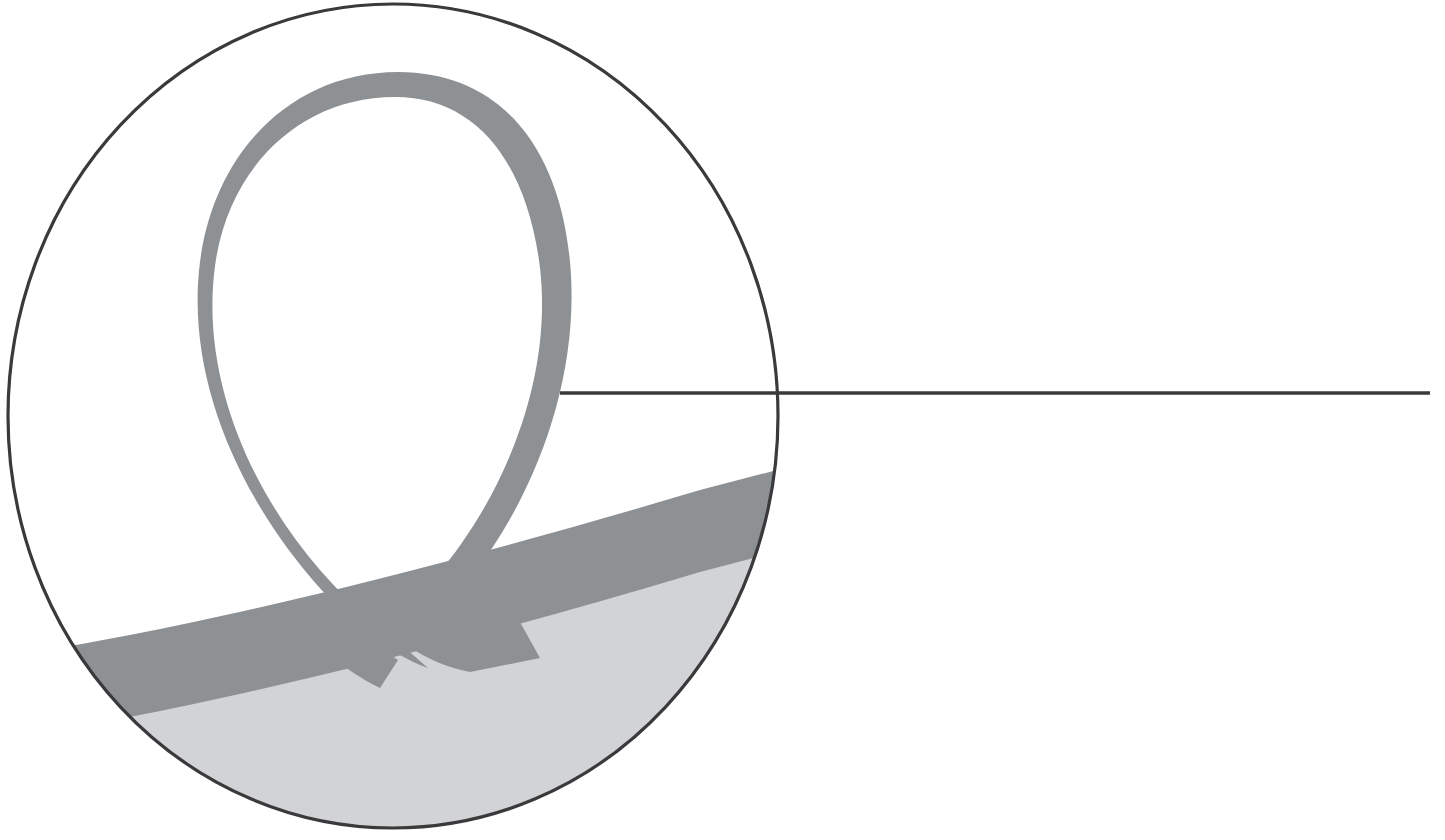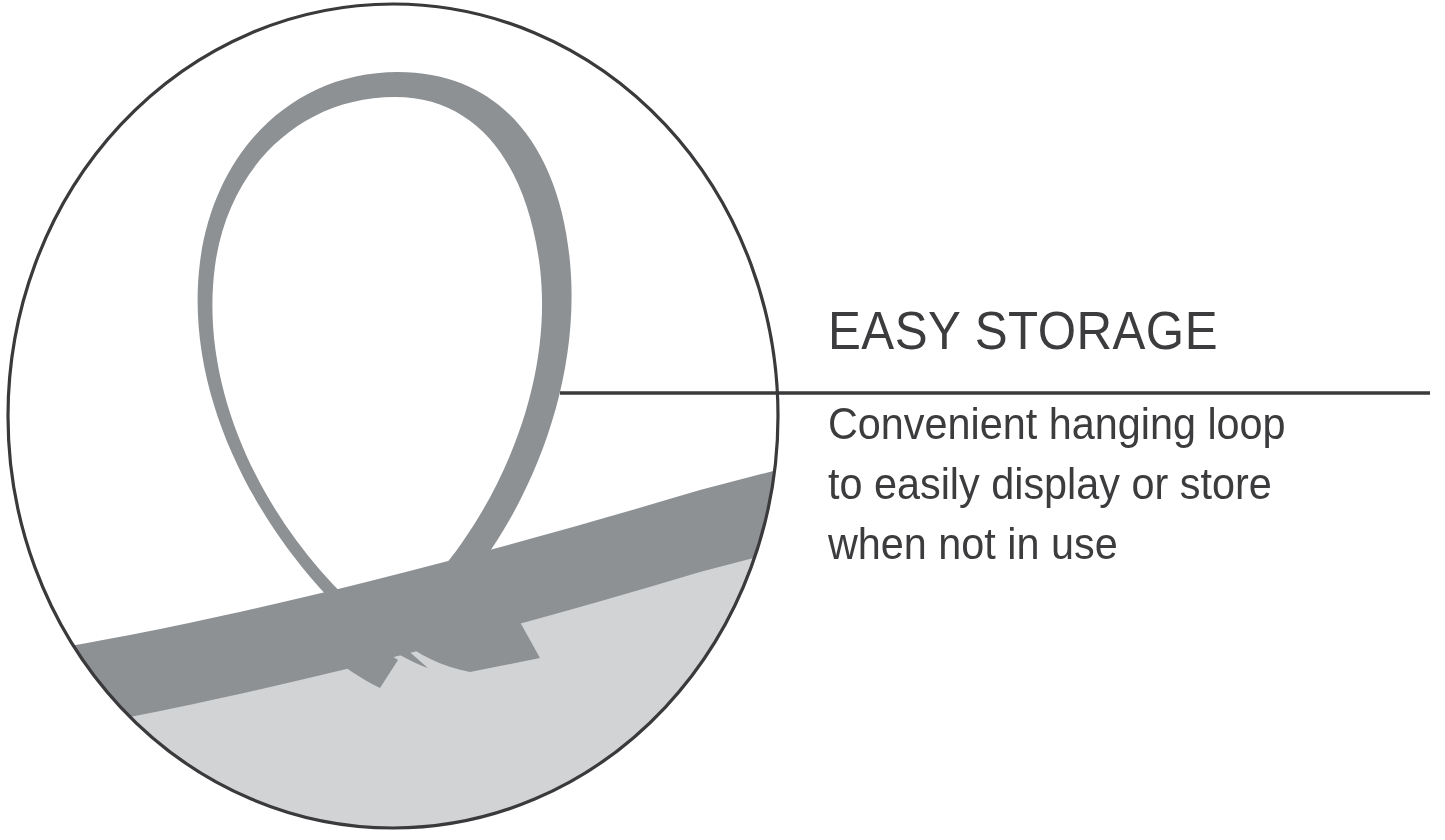--- a/index.html
+++ b/index.html
@@ -95,22 +95,14 @@
       <path d="M 330 596 C 348 622 372 644 398 660 L 380 688
                C 340 668 310 640 290 612 Z" fill="#8e9194"></path>
 
     </g>
 
     <ellipse cx="393" cy="416" rx="385" ry="412" fill="none" stroke="#3a3a3c" stroke-width="3.2"></ellipse>
 
     <line x1="560" y1="393" x2="1430" y2="393" stroke="#3a3a3c" stroke-width="3.4" stroke-linecap="butt"></line>
   </svg>
 
-  <div class="text-block">
-    <div class="callout-title">EASY STORAGE</div>
-    <div class="callout-body">
-      <span class="line">Convenient hanging loop</span>
-      <span class="line">to easily display or store</span>
-      <span class="line">when not in use</span>
-    </div>
-  </div>
 
 </div>
 
 </body></html>

